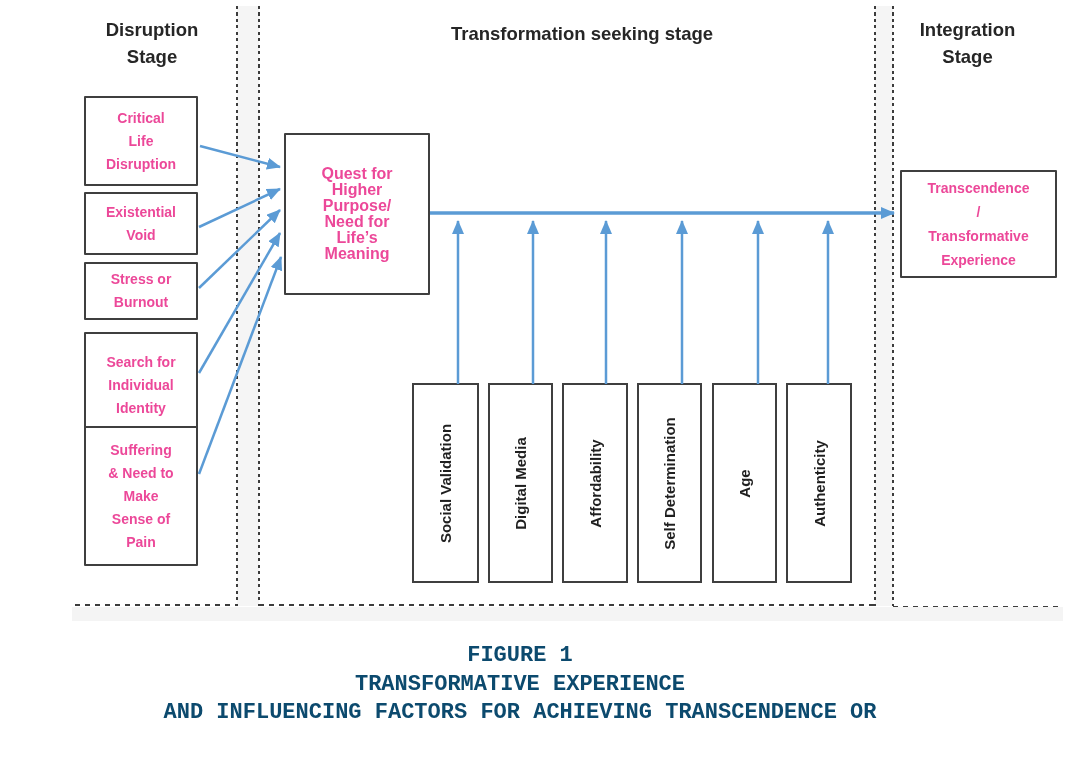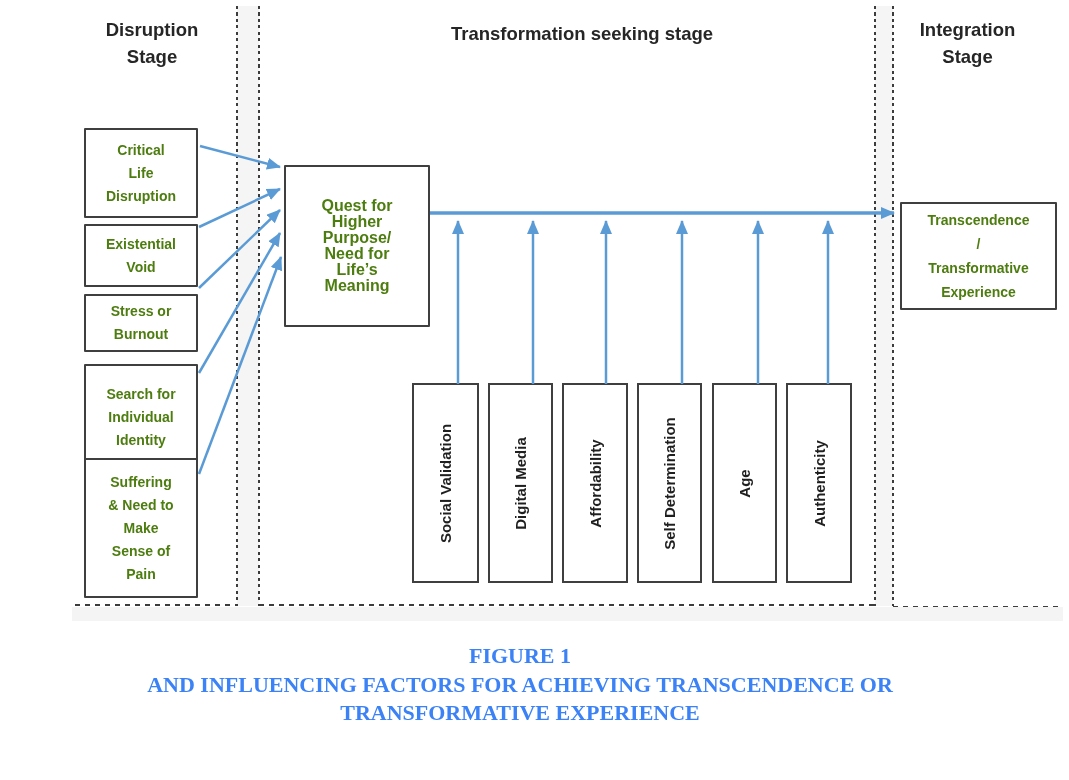--- a/index.html
+++ b/index.html
@@ -19,41 +19,41 @@
 
   
   .hdash { position:absolute; height:2px;
            background-image:repeating-linear-gradient(to right,
              #3c3c3c 0px, #3c3c3c 5px, transparent 5px, transparent 10px); }
   .bottom-strip { position:absolute; background:#f4f4f4; }
 
   
   .dbox { position:absolute; box-sizing:border-box; border:2px solid #3f3f3f;
           background:#ffffff; display:flex; align-items:center; justify-content:center;
-          text-align:center; font-weight:bold; color:#4d7c0f; border-radius:1px;margin-top:32px; }
+          text-align:center; font-weight:bold; color:#ec4899; border-radius:1px; }
   .dbox .lbl { white-space:pre-line; }
 
   .ante  { font-size:14px; line-height:23px; width:114px; left:84px; }
   .quest { font-size:16px; line-height:16px; }
   .outcome { font-size:14px; line-height:24px; }
 
   
   .factor { position:absolute; top:383px; height:200px; box-sizing:border-box;
             border:2px solid #3f3f3f; background:#fff; display:flex;
             align-items:center; justify-content:center; }
   .factor .vtext { transform:rotate(-90deg); white-space:nowrap;
                    font-weight:bold; font-size:15px; color:#1f1f1f; }
 
   
   svg.arrows { position:absolute; left:0; top:0; pointer-events:none; }
 
   
   .caption { position:absolute; left:0px; top:642px; width:1040px;
-             text-align:center; font-family:Liberation Serif, serif;
-             font-weight:bold; color:#3b82f6; font-size:22px; line-height:28.5px; }
+             text-align:center; font-family:Liberation Mono, monospace;
+             font-weight:bold; color:#0c4a6e; font-size:22px; line-height:28.5px; }
   .caption div { white-space:nowrap; }
 </style>
 </head>
 <body>
 
 <div class="stage-hdr" style="left:64px; top:16px; width:176px;">Disruption
 Stage</div>
 
 <div class="stage-hdr" style="left:330px; top:20px; width:504px;text-align:center;">Transformation seeking stage</div>
 
@@ -153,15 +153,15 @@
   <line x1="458" y1="384" x2="458" y2="221" stroke="#5B9BD5" stroke-width="2.5" marker-end="url(#ah)"></line>
   <line x1="533" y1="384" x2="533" y2="221" stroke="#5B9BD5" stroke-width="2.5" marker-end="url(#ah)"></line>
   <line x1="606" y1="384" x2="606" y2="221" stroke="#5B9BD5" stroke-width="2.5" marker-end="url(#ah)"></line>
   <line x1="682" y1="384" x2="682" y2="221" stroke="#5B9BD5" stroke-width="2.5" marker-end="url(#ah)"></line>
   <line x1="758" y1="384" x2="758" y2="221" stroke="#5B9BD5" stroke-width="2.5" marker-end="url(#ah)"></line>
   <line x1="828" y1="384" x2="828" y2="221" stroke="#5B9BD5" stroke-width="2.5" marker-end="url(#ah)"></line>
 </svg>
 
 <div class="caption">
   <div>FIGURE 1</div>
+  <div>TRANSFORMATIVE EXPERIENCE</div>
   <div>AND INFLUENCING FACTORS FOR ACHIEVING TRANSCENDENCE OR</div>
-  <div>TRANSFORMATIVE EXPERIENCE</div>
 </div>
 
 </body></html>

